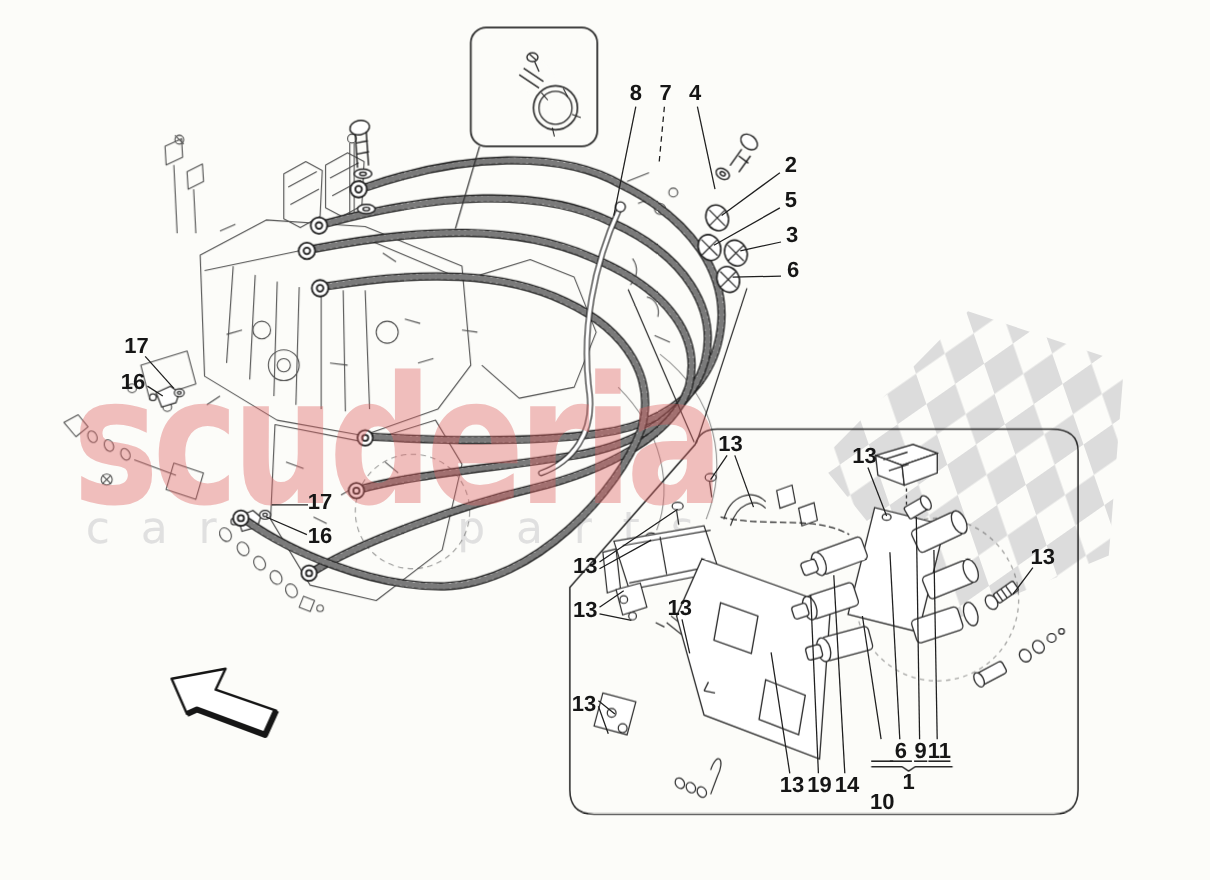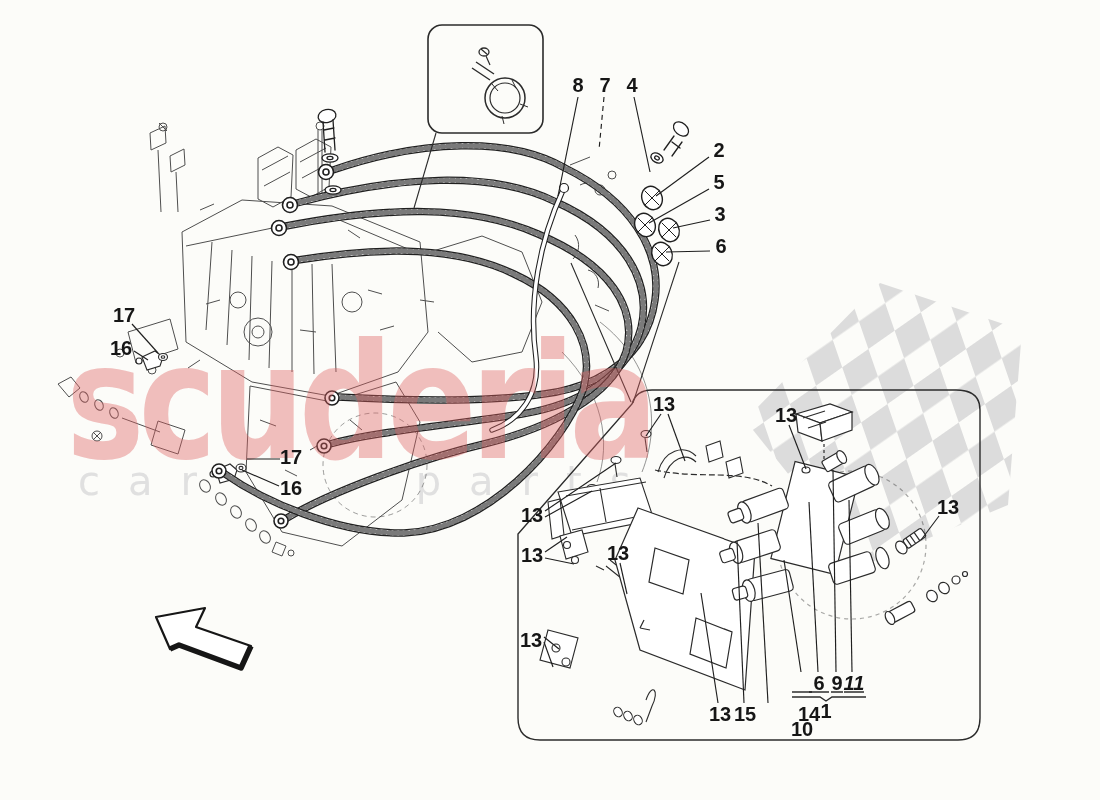--- a/index.html
+++ b/index.html
@@ -363,22 +363,22 @@
       <div class="callout" style="left: 291px; top: 457px;">17</div>
       <div class="callout" style="left: 291px; top: 488px;">16</div>
       <div class="callout" style="left: 664px; top: 404px;">13</div>
       <div class="callout" style="left: 786px; top: 415px;">13</div>
       <div class="callout" style="left: 532px; top: 515px;">13</div>
       <div class="callout" style="left: 532px; top: 555px;">13</div>
       <div class="callout" style="left: 618px; top: 553px;">13</div>
       <div class="callout" style="left: 531px; top: 640px;">13</div>
       <div class="callout" style="left: 948px; top: 507px;">13</div>
       <div class="callout" style="left: 720px; top: 714px;">13</div>
-      <div class="callout" style="left: 745px; top: 714px;">15</div>
-      <div class="callout" style="left: 770px; top: 714px; margin-left: 39px;">14</div>
+      <div class="callout" style="left: 745px; top: 714px;">19</div>
+      <div class="callout" style="left: 770px; top: 714px;">14</div>
       <div class="callout" style="left: 802px; top: 683px; margin-top: 46px;">10</div>
       <div class="callout" style="left: 819px; top: 683px;">6</div>
       <div class="callout" style="left: 837px; top: 683px;">9</div>
-      <div class="callout" style="left: 854px; top: 683px; font-style: italic;">11</div>
+      <div class="callout" style="left: 854px; top: 683px;">11</div>
       <div class="callout" style="left: 826px; top: 711px;">1</div>
     </div>
 
 </div>
 
 </body></html>

